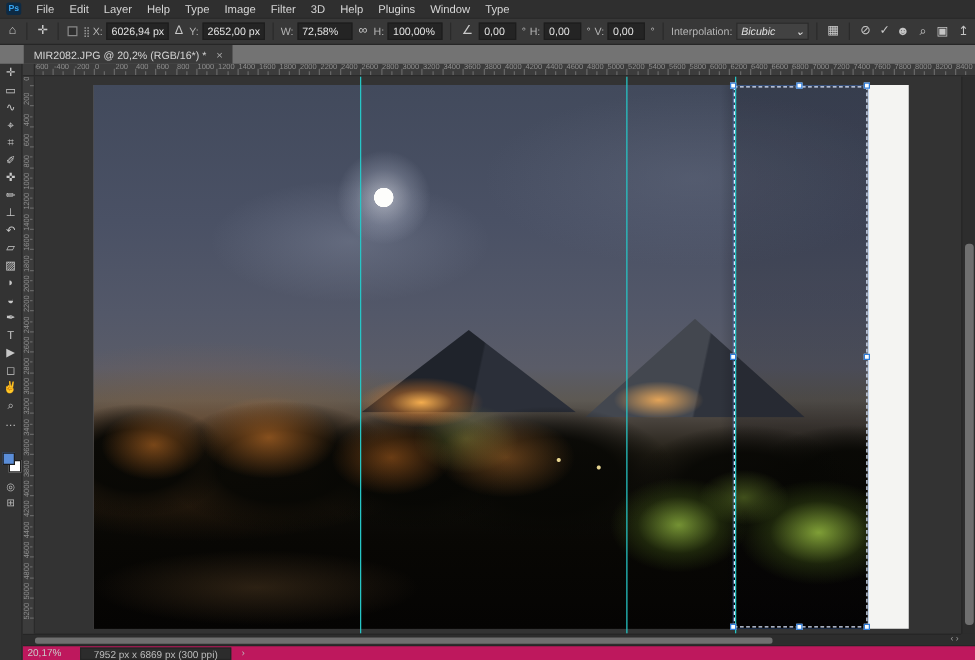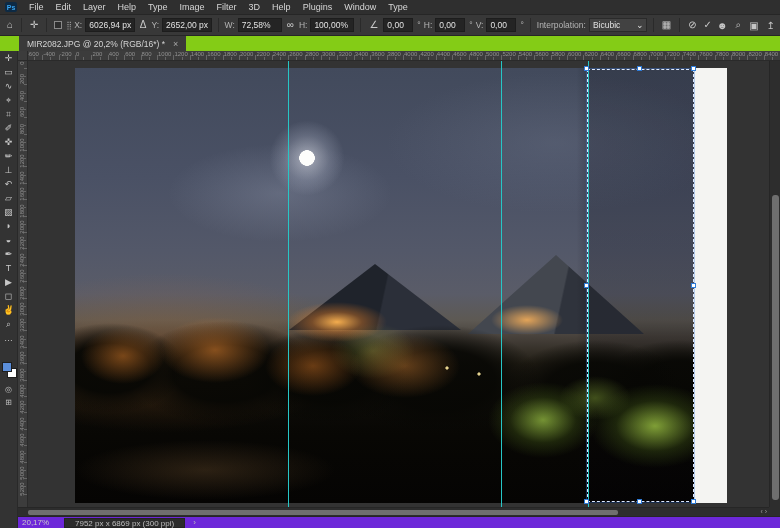--- a/index.html
+++ b/index.html
@@ -21,25 +21,25 @@
   .ob-icon{color:#c9c9c9;font-size:10px;line-height:10px;padding:0 2px;}
   .ob-sep{width:1px;height:14px;background:#2a2a2a;margin:0 3px;}
   .cb{width:8px;height:8px;border:1px solid #8a8a8a;background:#2e2e2e;margin:0 1px;}
   .refgrid{font-size:8px;color:#9a9a9a;letter-spacing:-1px;}
   .fld{background:#242424;border:1px solid #1d1d1d;height:14px;line-height:12px;
        min-width:44px;padding:0 3px;color:#e2e2e2;white-space:nowrap;overflow:hidden;}
   .fld.narrow{min-width:30px;}
   .lab{color:#b5b5b5;}
   .deg{color:#b5b5b5;margin-left:1px;}
   .sel{background:#424242;border:1px solid #2a2a2a;height:14px;line-height:12px;min-width:52px;
-       padding:0 3px;color:#e0e0e0;display:flex;justify-content:space-between;gap:16px;}
+       padding:0 3px;color:#e0e0e0;display:flex;justify-content:space-between;gap:16px;font-style:italic;}
   .ob-right{margin-left:auto;display:flex;align-items:center;gap:8px;font-size:10px;color:#c5c5c5;}
 
   
-  .tab-bar{position:absolute;left:0;top:36px;width:780px;height:15px;background:#84cc16;z-index:28;}
+  .tab-bar{position:absolute;left:0;top:36px;width:780px;height:15px;background:#737373;z-index:28;}
   .doc-tab{position:absolute;left:19px;top:0;height:15px;background:#3a3a3a;
            display:flex;align-items:center;gap:8px;padding:0 8px;font-size:8.5px;color:#d4d4d4;}
   .tab-close{color:#a8a8a8;font-size:9px;}
 
   
   .toolbar{position:absolute;left:0;top:51px;width:18px;height:477px;background:#333333;
            border-right:1px solid #292929;display:flex;flex-direction:column;align-items:center;z-index:27;}
   .tool{width:18px;height:14px;display:flex;align-items:center;justify-content:center;
         font-size:9px;color:#c8c8c8;}
   .swatches{position:relative;width:18px;height:22px;margin-top:3px;}
@@ -109,21 +109,21 @@
   .v-scroll{position:absolute;left:769px;top:61px;width:11px;height:446px;background:#2d2d2d;
             border-left:1px solid #262626;z-index:20;}
   .v-thumb{position:absolute;left:2px;width:7px;top:134px;height:305px;background:#6f6f6f;border-radius:3px;}
   .h-scroll{position:absolute;left:18px;top:507px;width:751px;height:9px;background:#2d2d2d;
             border-top:1px solid #262626;z-index:20;}
   .h-thumb{position:absolute;top:2px;height:5px;left:10px;width:590px;background:#6f6f6f;border-radius:2px;}
   .scroll-arrow{position:absolute;right:2px;top:0;font-size:7px;color:#9a9a9a;}
   .corner-br{position:absolute;left:769px;top:507px;width:11px;height:9px;background:#2d2d2d;z-index:20;}
 
   
-  .status-bar{position:absolute;left:18px;top:516px;width:762px;height:12px;background:#6d28d9;
+  .status-bar{position:absolute;left:18px;top:516px;width:762px;height:12px;background:#be185d;
               border-top:1px solid #262626;display:flex;align-items:center;gap:8px;
               padding:0 4px;font-size:8px;color:#c9c9c9;z-index:21;}
   .zoom-field{min-width:34px;}
   .doc-info{background:#2c2c2c;border:1px solid #242424;padding:0 10px;height:10px;line-height:9px;color:#bdbdbd;}
   .chev{color:#bdbdbd;}
 </style>
 </head>
 <body>
 
 <div class="app">

